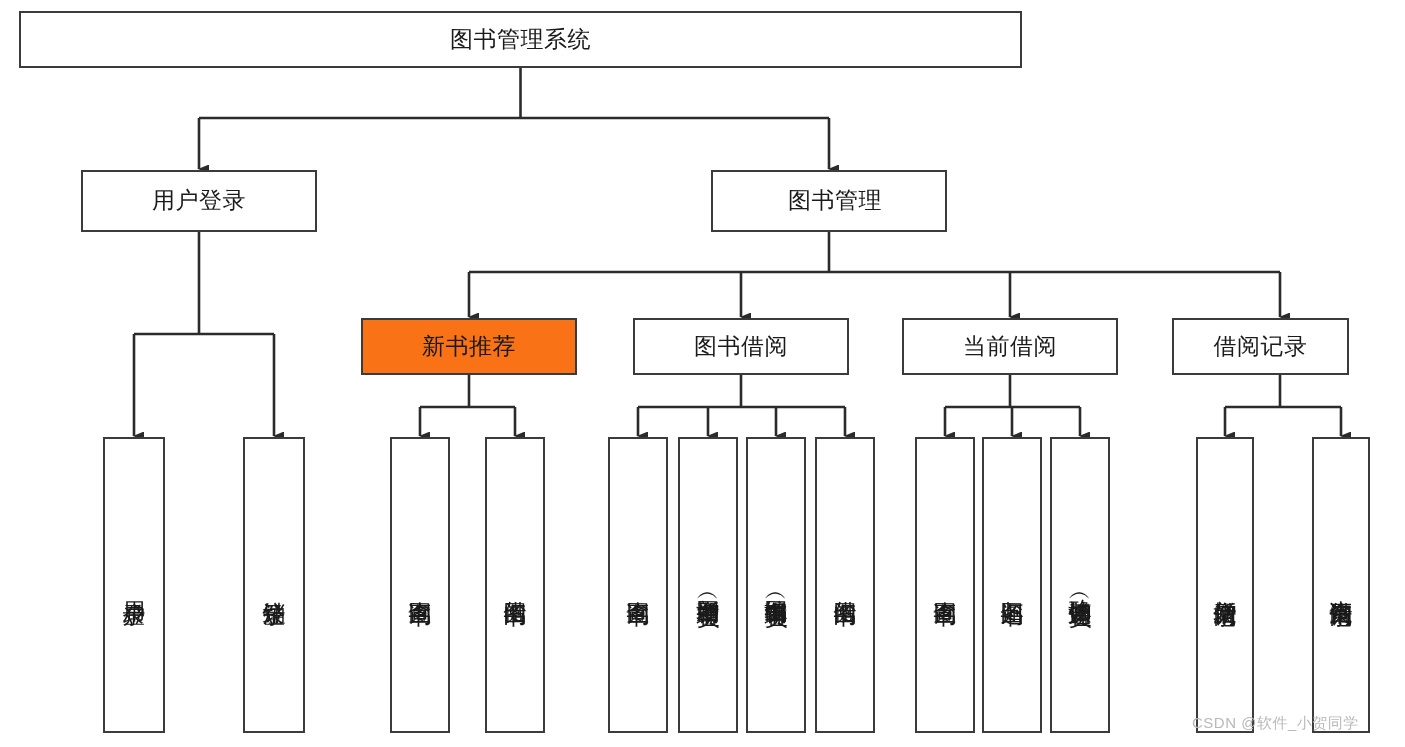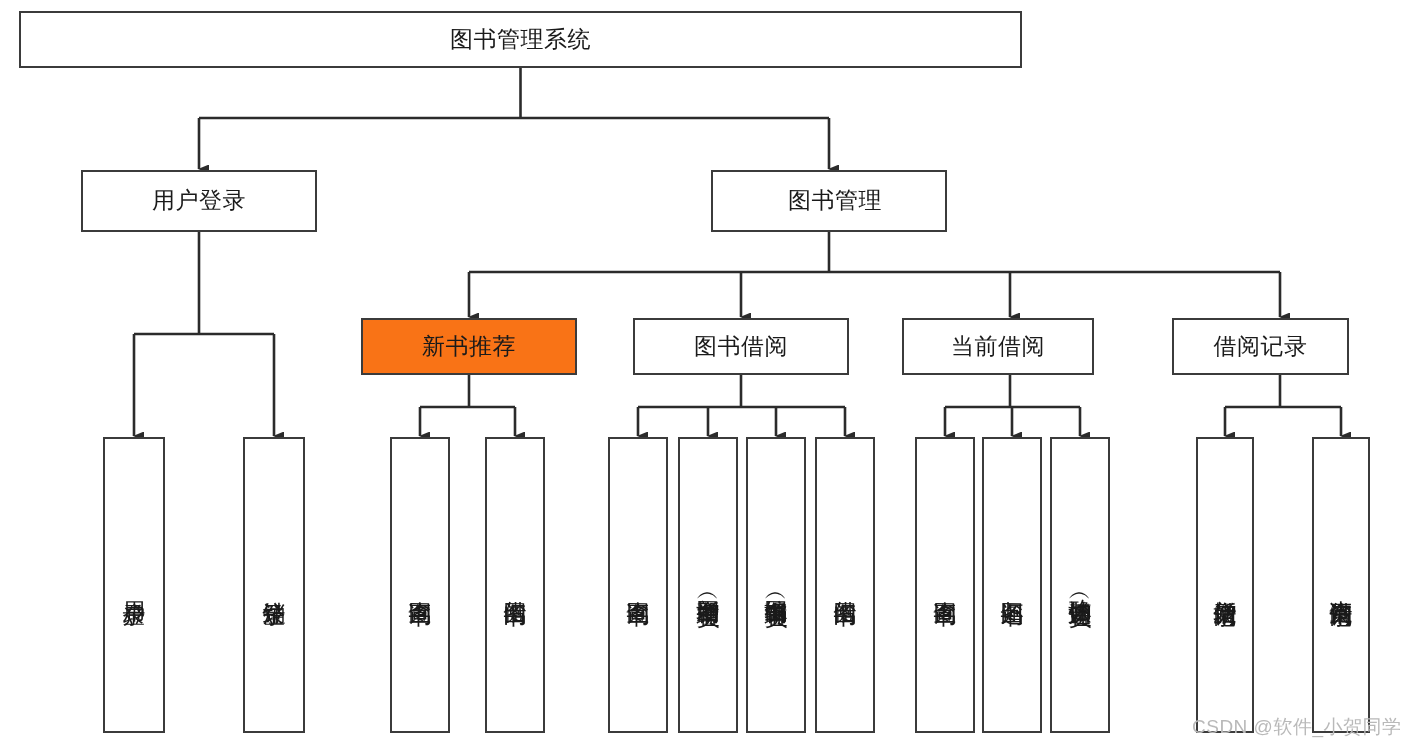--- a/index.html
+++ b/index.html
@@ -45,21 +45,21 @@
     font-size: 23px;
     color: #1a1a1a;
     writing-mode: vertical-rl;
     text-orientation: upright;
     line-height: 1.18;
     letter-spacing: 1px;
     white-space: nowrap;
   }
   .watermark {
     position: absolute;
-    font-size: 19px;
+    font-size: 15px;
     color: #b9b9b9;
     white-space: nowrap;
     pointer-events: none;
     letter-spacing: 0.5px;
   }
 </style>
 </head>
 <body>
 
 <div id="stage">
@@ -115,21 +115,21 @@
       </div>
       <div class="node-box" style="left: 711px; top: 170px; width: 236px; height: 62px; border-color: rgb(59, 59, 59); background: rgb(255, 255, 255); padding-left: 12px;">
         <span class="node-label-h">图书管理</span>
       </div>
       <div class="node-box" style="left: 361px; top: 318px; width: 216px; height: 57px; border-color: rgb(59, 59, 59); background: #f97316;">
         <span class="node-label-h">新书推荐</span>
       </div>
       <div class="node-box" style="left: 633px; top: 318px; width: 216px; height: 57px; border-color: rgb(59, 59, 59); background: rgb(255, 255, 255);">
         <span class="node-label-h">图书借阅</span>
       </div>
-      <div class="node-box" style="left: 902px; top: 318px; width: 192px; height: 57px; border-color: rgb(59, 59, 59); background: rgb(255, 255, 255);">
+      <div class="node-box" style="left: 902px; top: 318px; width: 216px; height: 57px; border-color: rgb(59, 59, 59); background: rgb(255, 255, 255);">
         <span class="node-label-h">当前借阅</span>
       </div>
       <div class="node-box" style="left: 1172px; top: 318px; width: 177px; height: 57px; border-color: rgb(59, 59, 59); background: rgb(255, 255, 255);">
         <span class="node-label-h">借阅记录</span>
       </div>
       <div class="node-box" style="left: 103px; top: 437px; width: 62px; height: 296px; border-color: rgb(59, 59, 59); background: rgb(255, 255, 255);">
         <span class="node-label-v">用户登录</span>
       </div>
       <div class="node-box" style="left: 243px; top: 437px; width: 62px; height: 296px; border-color: rgb(59, 59, 59); background: rgb(255, 255, 255);">
         <span class="node-label-v">注销登录</span>

